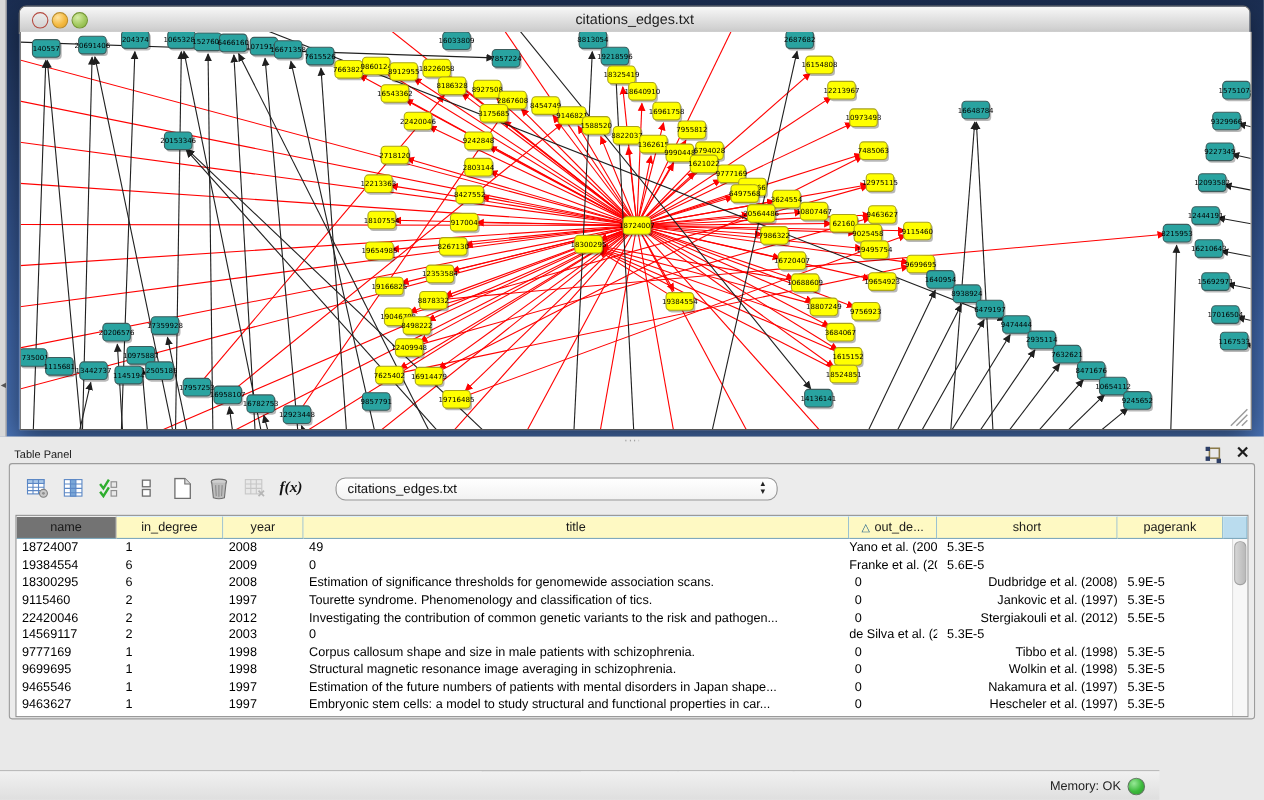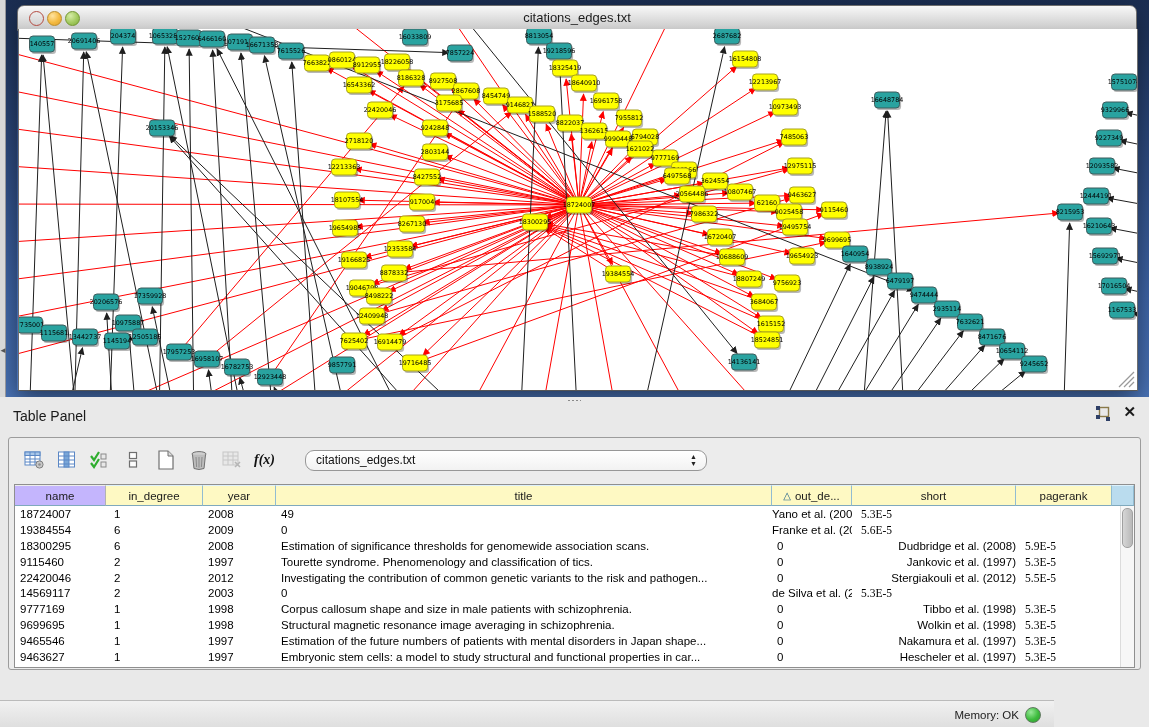--- a/index.html
+++ b/index.html
@@ -27,24 +27,24 @@
     border-left:1px solid #6e6e6e;border-right:1px solid #6e6e6e;border-bottom:1px solid #565656;
     overflow:hidden;}
   #graph{position:absolute;left:0;top:0;width:1118px;height:361px;}
   .grip{position:absolute;right:2px;bottom:2px;}
 
   
   .table-panel{position:absolute;left:0;top:397px;width:1149px;height:303px;background:#e9e9e9;}
   .splitter{position:absolute;left:0;top:0;right:0;height:6px;cursor:row-resize;}
   .grip-dots{position:absolute;left:567px;top:2px;width:14px;height:3px;
     background:radial-gradient(circle,#8a8a8a 28%,transparent 32%) 0 0/4px 3px repeat-x;}
-  .panel-title{position:absolute;left:13px;top:11px;font-size:14px;color:#1a1a1a;}
+  .panel-title{position:absolute;left:13px;top:11px;font-size:10px;color:#1a1a1a;}
   .float-btn{position:absolute;right:38px;top:9px;width:16px;height:15px;cursor:pointer;}
   .close-btn{position:absolute;right:13px;top:7px;font-size:15px;font-weight:bold;color:#1b1b1b;cursor:pointer;line-height:15px;}
-  .panel-content{position:absolute;left:8px;top:40px;width:1131px;height:231px;
+  .panel-content{position:absolute;left:8px;top:24px;width:1131px;height:231px;
     background:#ececec;border:1px solid #9c9c9c;border-radius:3px;}
 
   
   .toolbar{position:absolute;left:0;top:0;right:0;height:44px;display:flex;align-items:center;
     padding-left:12px;gap:8px;}
   .tb-btn{width:25px;height:26px;display:flex;align-items:center;justify-content:center;cursor:pointer;}
   .tb-btn.disabled{opacity:.45;cursor:default;}
   .fx{font-family:"Liberation Serif",serif;font-style:italic;font-weight:bold;font-size:14px;color:#111;}
   .net-select{width:390px;height:19px;margin-left:20px;background:linear-gradient(#ffffff,#f2f2f2);
     border:1px solid #979797;border-radius:9px;position:relative;display:flex;align-items:center;
@@ -52,26 +52,26 @@
   .sel-arrows{position:absolute;right:9px;top:2px;font-size:7px;line-height:7px;color:#222;text-align:center;}
 
   
   .table-box{position:absolute;left:5px;top:46px;width:1119px;height:182px;background:#fff;
     border:1px solid #8f8f8f;overflow:hidden;}
   .thead,.tr{display:grid;grid-template-columns:91px 97px 73px 496px 80px 164px 96px 1fr;}
   .thead{height:21px;}
   .th{background:#fef9c3;border-right:1px solid #91bcd2;border-bottom:1px solid #7fa9bd;
     border-top:1px solid #ddf1fb;display:flex;align-items:center;justify-content:center;
     font-size:11.5px;color:#1a1a1a;overflow:hidden;white-space:nowrap;cursor:pointer;}
-  .th.gray{background:#c4b5fd;border-right-color:#b2b2b2;border-top-color:#ececec;}
+  .th.gray{background:#737373;border-right-color:#b2b2b2;border-top-color:#ececec;}
   .sort-ind{color:#1c5f8a;margin-right:4px;font-size:10px;}
   .tbody{position:absolute;left:0;top:21px;right:0;bottom:0;}
   .tr{height:15.9px;align-items:center;font-size:11.5px;color:#000;cursor:default;}
   .td{overflow:hidden;white-space:nowrap;padding-left:5px;}
-  .td.c-in{padding-left:8px;} .td.c-pr{padding-left:9px;font-family:Liberation Serif, serif;}
+  .td.c-in{padding-left:8px;} .td.c-pr{padding-left:9px;}
   .td.c-short{text-align:right;padding-left:0;}
   .vscroll{position:absolute;right:0;top:21px;bottom:0;width:13px;background:#f7f7f7;
     border-left:1px solid #dcdcdc;}
   .vthumb{position:absolute;left:1px;top:2px;width:9px;height:38px;border-radius:5px;
     background:linear-gradient(90deg,#d6d6d6,#b9b9b9);border:1px solid #a0a0a0;cursor:pointer;}
 
   
   .seg-tabs{position:absolute;left:428px;top:278px;height:20px;display:flex;
     filter:drop-shadow(0 1px 0 rgba(255,255,255,.7));}
   .seg{height:20px;line-height:20px;padding:0 13px;font-size:12.5px;

